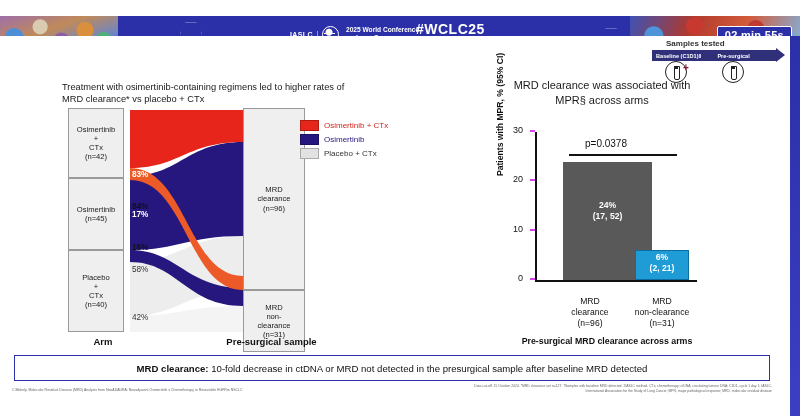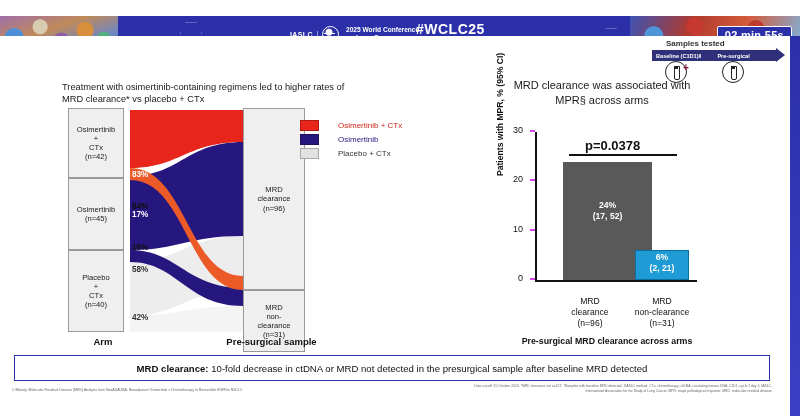--- a/index.html
+++ b/index.html
@@ -78,48 +78,48 @@
      font-size:11px;color:#1a1a1a;line-height:1.32;}
 
   
   .sankey{position:absolute;left:68px;top:74px;width:270px;height:222px;}
   .node{position:absolute;background:#efefef;border:1px solid #9a9a9a;box-sizing:border-box;
      display:flex;align-items:center;justify-content:center;text-align:center;
      font-size:7.6px;color:#1a1a1a;line-height:1.22;}
   .flowlabel{position:absolute;font-size:8.2px;font-weight:bold;}
   .flowlabel.onred{color:#ffffff;margin-top:48px;}
   .flowlabel.dark{color:#111;}
-  .flowlabel.grey{color:#333;font-weight:bold;}
+  .flowlabel.grey{color:#333;font-weight:normal;}
   .axis-arm{position:absolute;left:68px;top:300px;width:70px;text-align:center;
      font-size:9.5px;font-weight:bold;color:#111;}
   .axis-ps{position:absolute;left:205px;top:300px;width:133px;text-align:center;
      font-size:9.5px;font-weight:bold;color:#111;}
 
   
   .legend{position:absolute;left:300px;top:84px;}
-  .lrow{display:flex;align-items:center;margin-bottom:3px;gap:14px;}
+  .lrow{display:flex;align-items:center;margin-bottom:3px;}
   .lsw{width:17px;height:9px;margin-right:5px;border:1px solid rgba(0,0,0,.25);}
   .ltext{font-size:8px;color:#d2251c;}
   .lrow:nth-child(2) .ltext{color:#26177e;}
   .lrow:nth-child(3) .ltext{color:#333;}
 
   
   .chart{position:absolute;left:497px;top:88px;width:215px;height:205px;}
   .ylab{position:absolute;left:-2px;top:52px;transform:rotate(-90deg);transform-origin:left top;
      font-size:8.6px;font-weight:bold;color:#111;white-space:nowrap;}
   .plot{position:absolute;left:38px;top:8px;width:160px;height:150px;}
   .yaxis{position:absolute;left:0;top:0;width:2px;height:150px;background:#111;}
   .xaxis{position:absolute;left:0;bottom:0;width:162px;height:2px;background:#111;}
   .tick{position:absolute;left:-5px;width:5px;height:2px;background:#d946ef;}
   .ticklab{position:absolute;right:100%;margin-right:7px;font-size:9px;color:#111;
      transform:translateY(-50%);white-space:nowrap;}
   .bar{position:absolute;bottom:2px;}
   .barval{position:absolute;left:0;width:100%;text-align:center;font-size:8.6px;font-weight:bold;line-height:1.25;}
   .pline{position:absolute;height:2px;background:#111;}
-  .ptext{position:absolute;font-size:13px;font-weight:bold;color:#111;white-space:nowrap;}
+  .ptext{position:absolute;font-size:10px;font-weight:normal;color:#111;white-space:nowrap;}
   .xcat{position:absolute;top:164px;text-align:center;font-size:8.6px;color:#111;line-height:1.3;width:92px;}
   .xtitle{position:absolute;left:20px;top:212px;width:180px;text-align:center;
      font-size:8.8px;font-weight:bold;color:#111;line-height:1.3;}
 
   
   .callout{position:absolute;left:14px;top:319px;width:756px;height:26px;border:1px solid #2b2fa8;
      box-sizing:border-box;display:flex;align-items:center;justify-content:center;background:#fff;}
   .callout span{font-size:9.6px;color:#111;}
   .callout b{font-weight:bold;}
 

